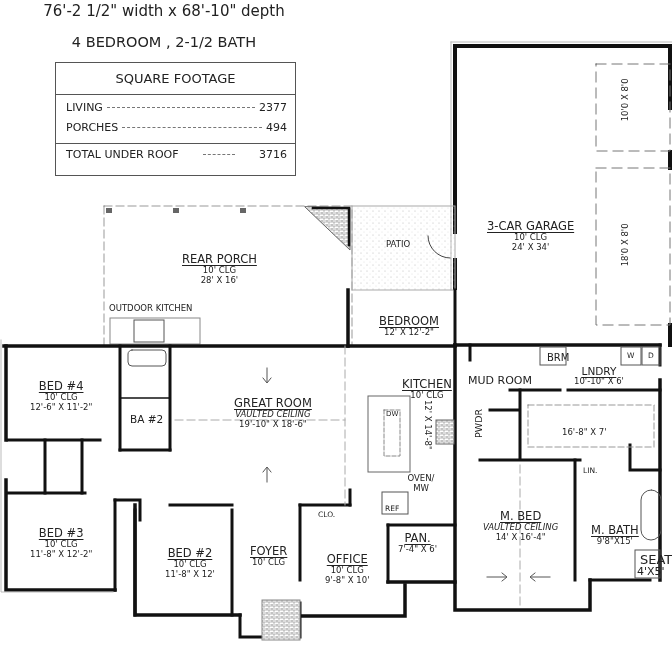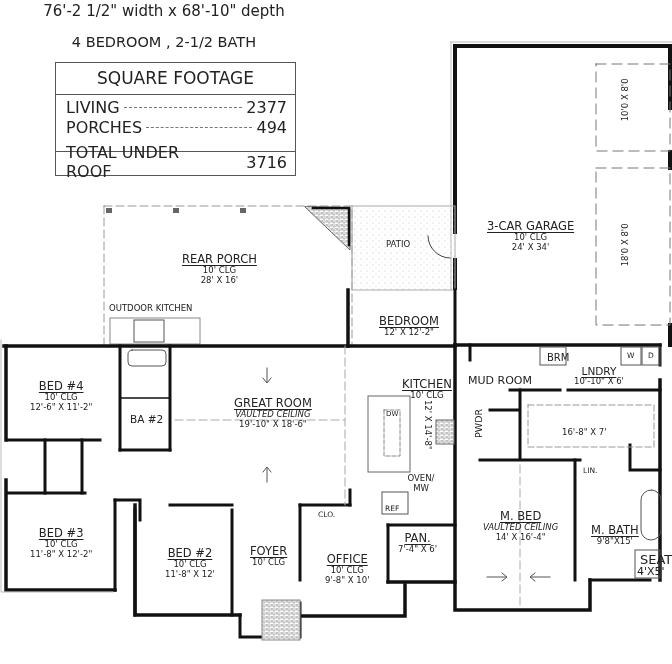--- a/index.html
+++ b/index.html
@@ -1,24 +1,24 @@
 <!DOCTYPE html>
 <html><head>
 <meta charset="utf-8">
 <style>
   html, body { margin:0; padding:0; background:#ffffff; }
   body { width:672px; height:664px; position:relative; overflow:hidden; font-family:"DejaVu Sans", sans-serif; color:#222; }
   .hdr { position:absolute; left:0; width:340px; text-align:center; color:#222; }
   #h1 { top:2px; font-size:15px; left:-6px; }
   #h2 { top:34px; font-size:14.5px; left:-6px; }
   .sqbox { position:absolute; left:55px; top:62px; width:239px; height:112px; border:1px solid #555; }
-  .sqtitle { height:31px; border-bottom:1px solid #555; text-align:center; font-size:17px; line-height:31px; }
-  .sqrow { display:flex; align-items:center; font-size:16px; padding:0 8px 0 10px; height:20px; }
+  .sqtitle { height:31px; border-bottom:1px solid #555; text-align:center; font-size:13px; line-height:31px; }
+  .sqrow { display:flex; align-items:center; font-size:11px; padding:0 8px 0 10px; height:20px; }
   .sqrow .dash { flex:1; border-bottom:1px dashed #777; margin:0 4px; height:0; }
-  .sqtotal { border-top:1px solid #555; margin-top:14px;gap:20px; }
+  .sqtotal { border-top:1px solid #555; margin-top:6px;gap:20px; }
   .lbl { position:absolute; text-align:center; font-size:10px; line-height:1.15; color:#222; white-space:nowrap; }
   .lbl .t { font-size:11.5px; text-decoration:underline; text-underline-offset:2px; }
   .lbl .s { font-size:8.5px; }
   .lbl .i { font-size:8.5px; font-style:italic; }
   svg { position:absolute; left:0; top:0; }
 </style>
 </head>
 <body>
 
 <div class="hdr" id="h1">76'-2 1/2" width x 68'-10" depth</div>

